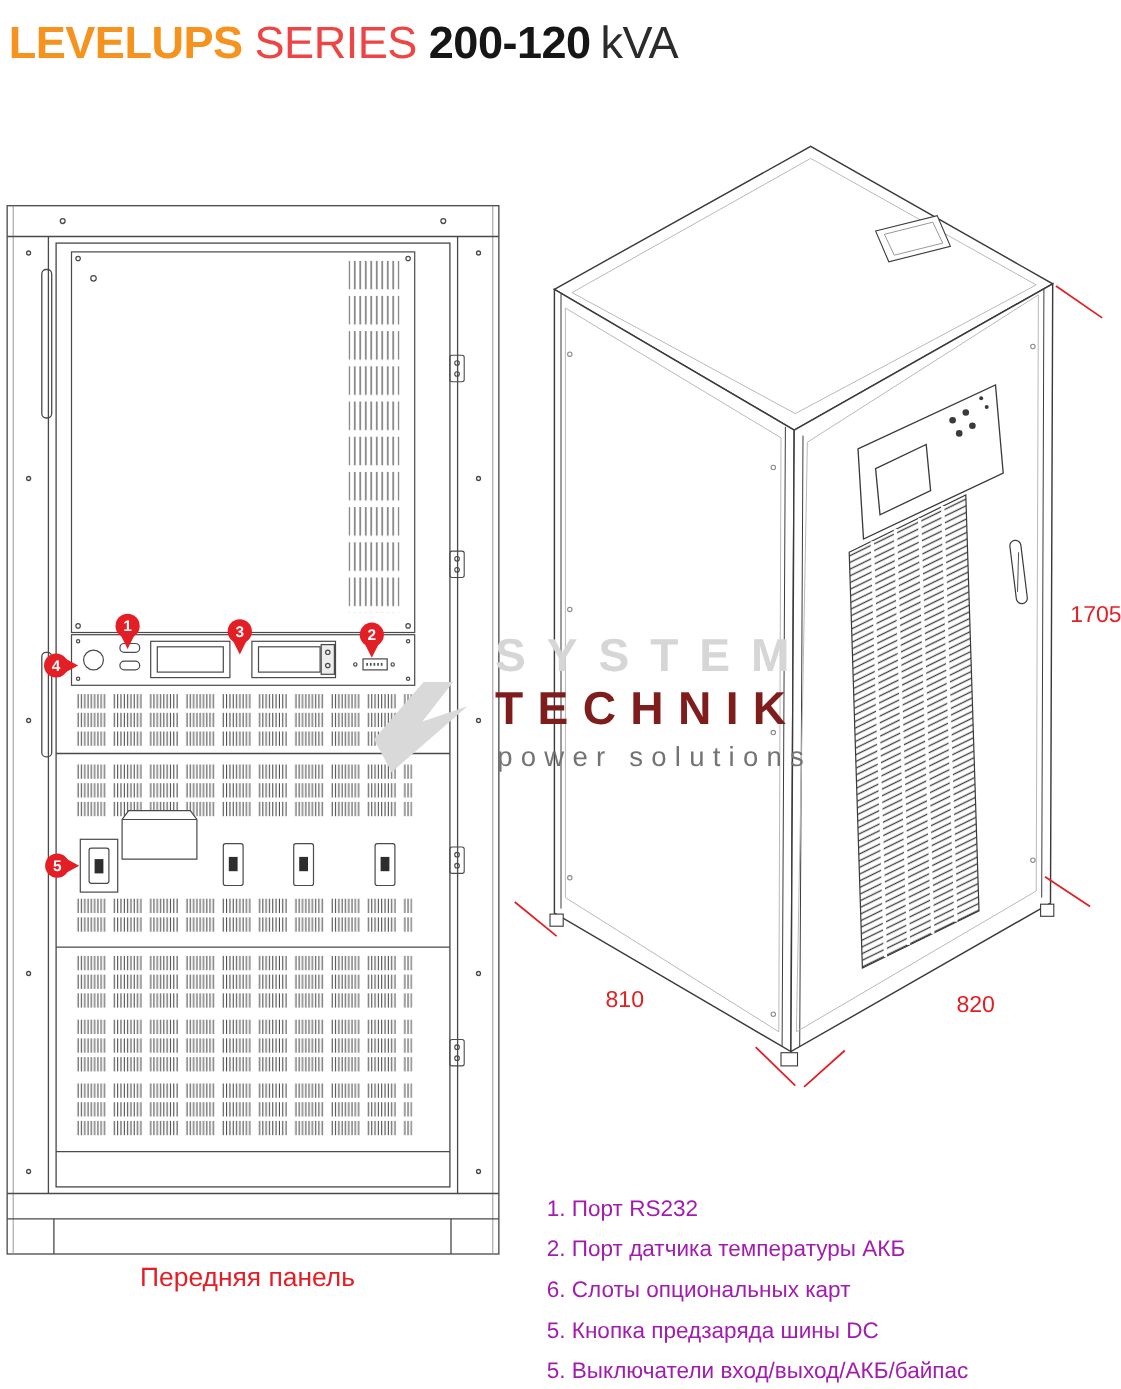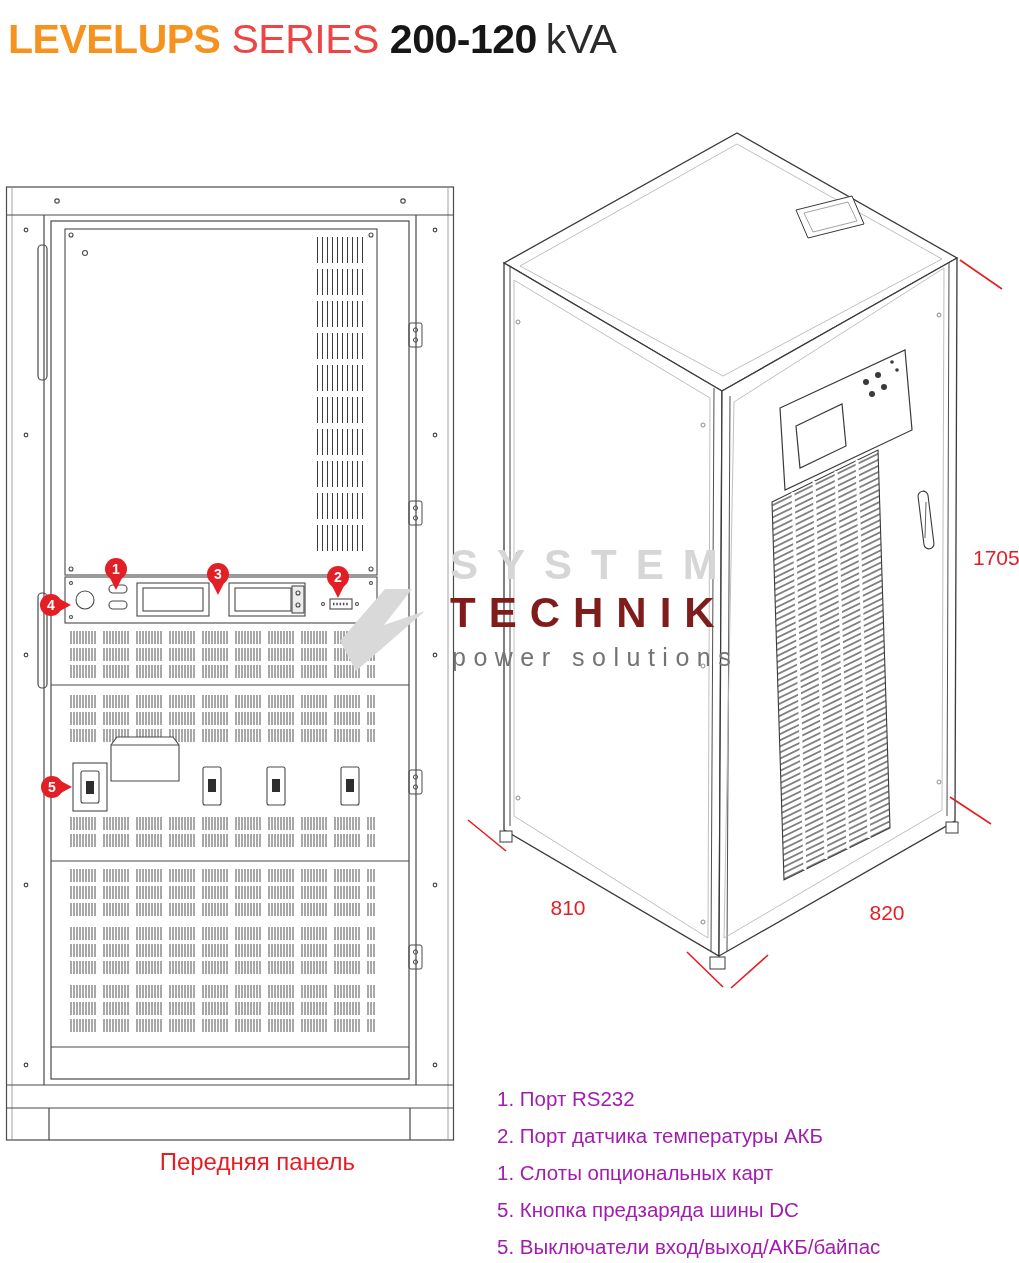--- a/index.html
+++ b/index.html
@@ -7,27 +7,27 @@
   body{font-family:"Liberation Sans",sans-serif}
   .page{position:relative;width:1019px;height:1263px;background:#fff;overflow:hidden}
 
   .title{position:absolute;left:8px;top:16px;white-space:nowrap;letter-spacing:-0.5px}
   .title span{font-size:41px;vertical-align:baseline}
   .brand{color:#F6921E;font-weight:700}
   .series{color:#ef4444;font-weight:400;margin-left:11px}
   .rating{color:#161616;font-weight:700;margin-left:11px}
   .unit{color:#2b2b2b;font-weight:400;margin-left:9px}
 
-  .caption{position:absolute;left:95px;top:1148px;width:260px;text-align:right;
+  .caption{position:absolute;left:95px;top:1148px;width:260px;text-align:center;
            font-size:24px;color:#E31E24;font-weight:400}
 
   .legend{position:absolute;left:497px;top:1080px;margin:0;padding:0;list-style:none}
   .legend li{font-size:20.5px;color:#a21caf;line-height:37px;white-space:nowrap}
 
-  .wm{position:absolute;left:330px;top:539px;width:460px;height:150px;pointer-events:none;z-index:6}
+  .wm{position:absolute;left:330px;top:570px;width:460px;height:150px;pointer-events:none;z-index:6}
   .wm div{position:absolute;white-space:nowrap}
   .wm-l1{left:120px;top:2px;font-size:42px;font-weight:700;letter-spacing:19px;color:#d6d6d6}
   .wm-l2{left:120px;top:50px;font-size:42px;font-weight:700;letter-spacing:13px;color:#7f1d1d}
   .wm-l3{left:122px;top:104px;font-size:25px;font-weight:400;letter-spacing:7.5px;color:#737373}
   .wm svg{position:absolute;left:0;top:42px}
 
   svg.drawing{position:absolute}
 </style>
 </head>
 <body>
@@ -298,18 +298,18 @@
     <div class="wm-l1">SYSTEM</div>
     <div class="wm-l2">TECHNIK</div>
     <div class="wm-l3">power solutions</div>
   </div>
 
   <div class="caption">Передняя панель</div>
 
   <ul class="legend">
     <li>1. Порт RS232</li>
     <li>2. Порт датчика температуры АКБ</li>
-    <li>1. Слоты опциональных карт</li>
+    <li>6. Слоты опциональных карт</li>
     <li>5. Кнопка предзаряда шины DC</li>
     <li>5. Выключатели вход/выход/АКБ/байпас</li>
   </ul>
 
 </div>
 
 </body></html>

